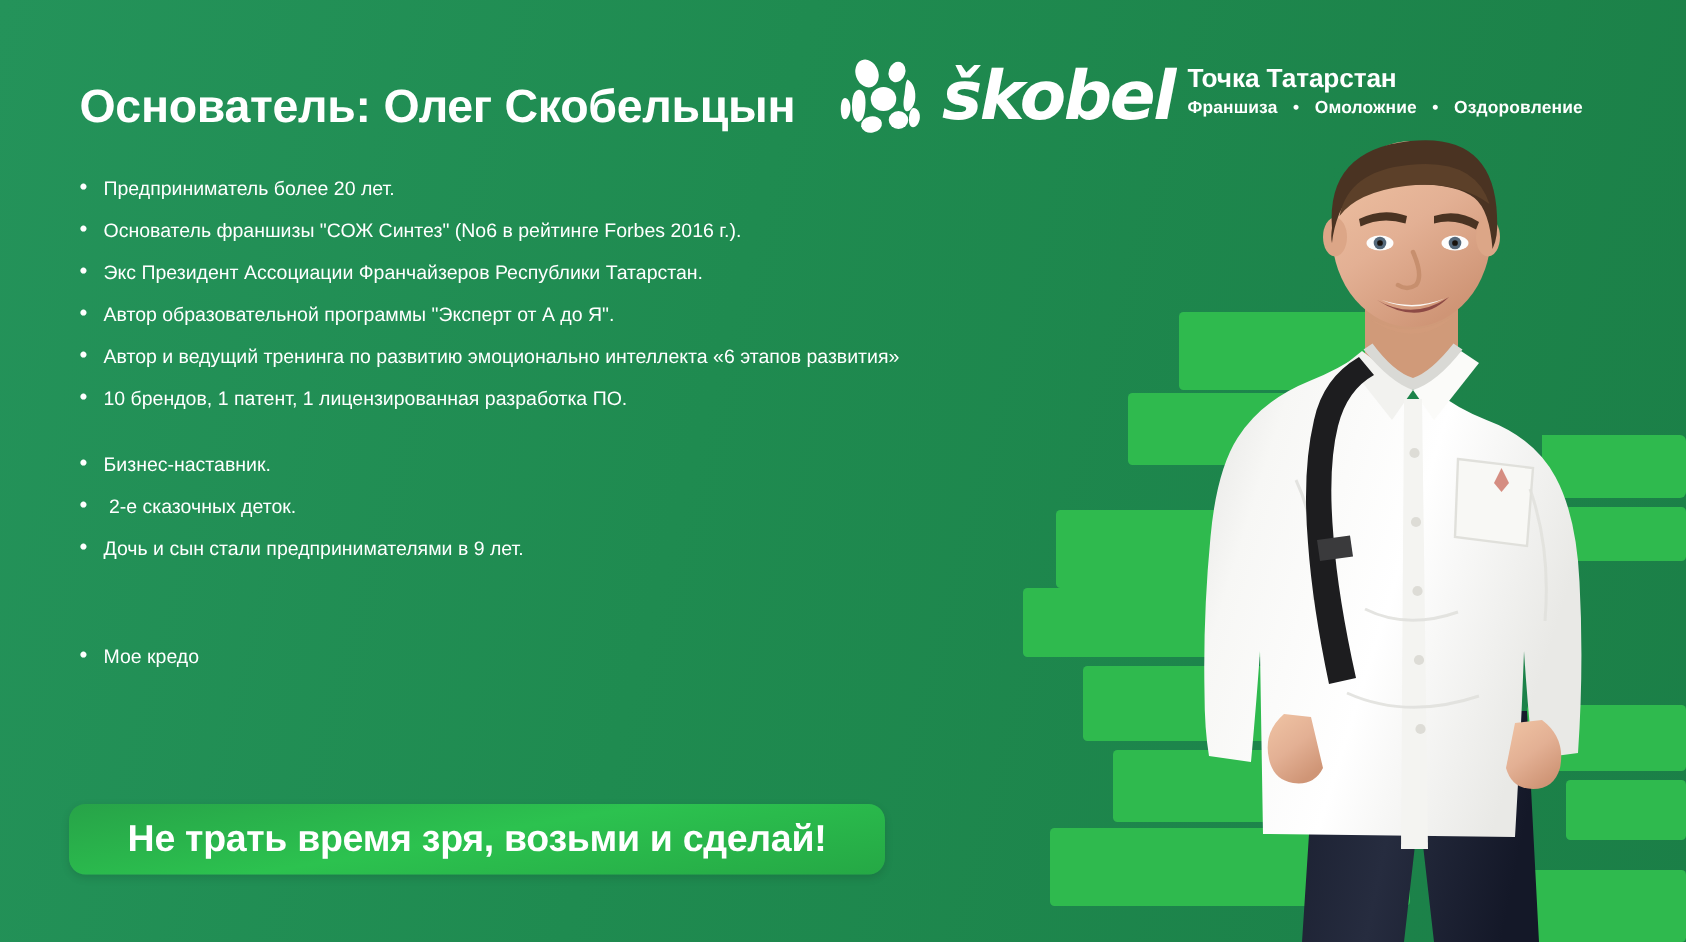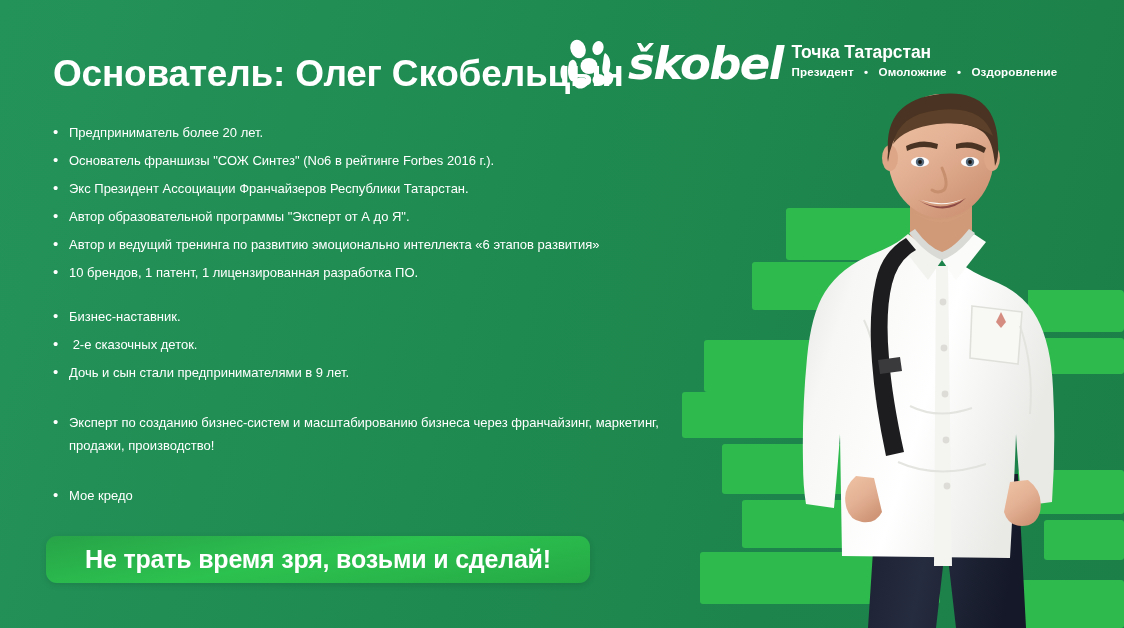--- a/index.html
+++ b/index.html
@@ -34,21 +34,21 @@
   
   .content {
     position: absolute;
     left: 53px;
     top: 54px;
     width: 640px;
     z-index: 6;
   }
   .title {
     margin: 0 0 26px 0;
-    font-size: 37px;
+    font-size: 31px;
     font-weight: 700;
     letter-spacing: -0.2px;
     color: #ffffff;
     line-height: 1.1;
     white-space: nowrap;
   }
   .bullet-group {
     margin: 0 0 0 0;
     padding: 0;
     list-style: none;
@@ -181,21 +181,21 @@
         <ellipse cx="25" cy="47" rx="7" ry="5.5" transform="rotate(-10 25 47)"></ellipse>
         <ellipse cx="43" cy="44" rx="6.5" ry="6"></ellipse>
         <path d="M6 30c2-2 5 1 5 6s-3 9-5 7c-2-2-2-11 0-13z"></path>
         <path d="M53 36c3 0 5 4 4 8-1 4-4 6-6 4-2-2-1-12 2-12z"></path>
       </g>
     </svg>
     <div class="logo-word">škobel</div>
     <div class="logo-tag">
       <div class="logo-tag-main">Точка Татарстан</div>
       <div class="logo-tag-sub">
-        <span>Президент</span>
+        <span>Франшиза</span>
         <span class="dot">•</span>
         <span>Омоложние</span>
         <span class="dot">•</span>
         <span>Оздоровление</span>
       </div>
     </div>
   </div>
 
   <div class="content">
     <h1 class="title">Основатель: Олег Скобельцын</h1>
@@ -212,23 +212,20 @@
     <div class="group-gap-sm"></div>
 
     <ul class="bullet-group">
       <li class="bullet">Бизнес-наставник.</li>
       <li class="bullet"> 2-е сказочных деток.</li>
       <li class="bullet">Дочь и сын стали предпринимателями в 9 лет.</li>
     </ul>
 
     <div class="group-gap-md"></div>
 
-    <ul class="bullet-group">
-      <li class="bullet wrap">Эксперт по созданию бизнес-систем и масштабированию бизнеса через франчайзинг, маркетинг, продажи, производство!</li>
-    </ul>
 
     <div class="group-gap-md"></div>
 
     <ul class="bullet-group">
       <li class="bullet">Мое кредо</li>
     </ul>
   </div>
 
   <div class="slogan">
     <span class="slogan-text">Не трать время зря, возьми и сделай!</span>

